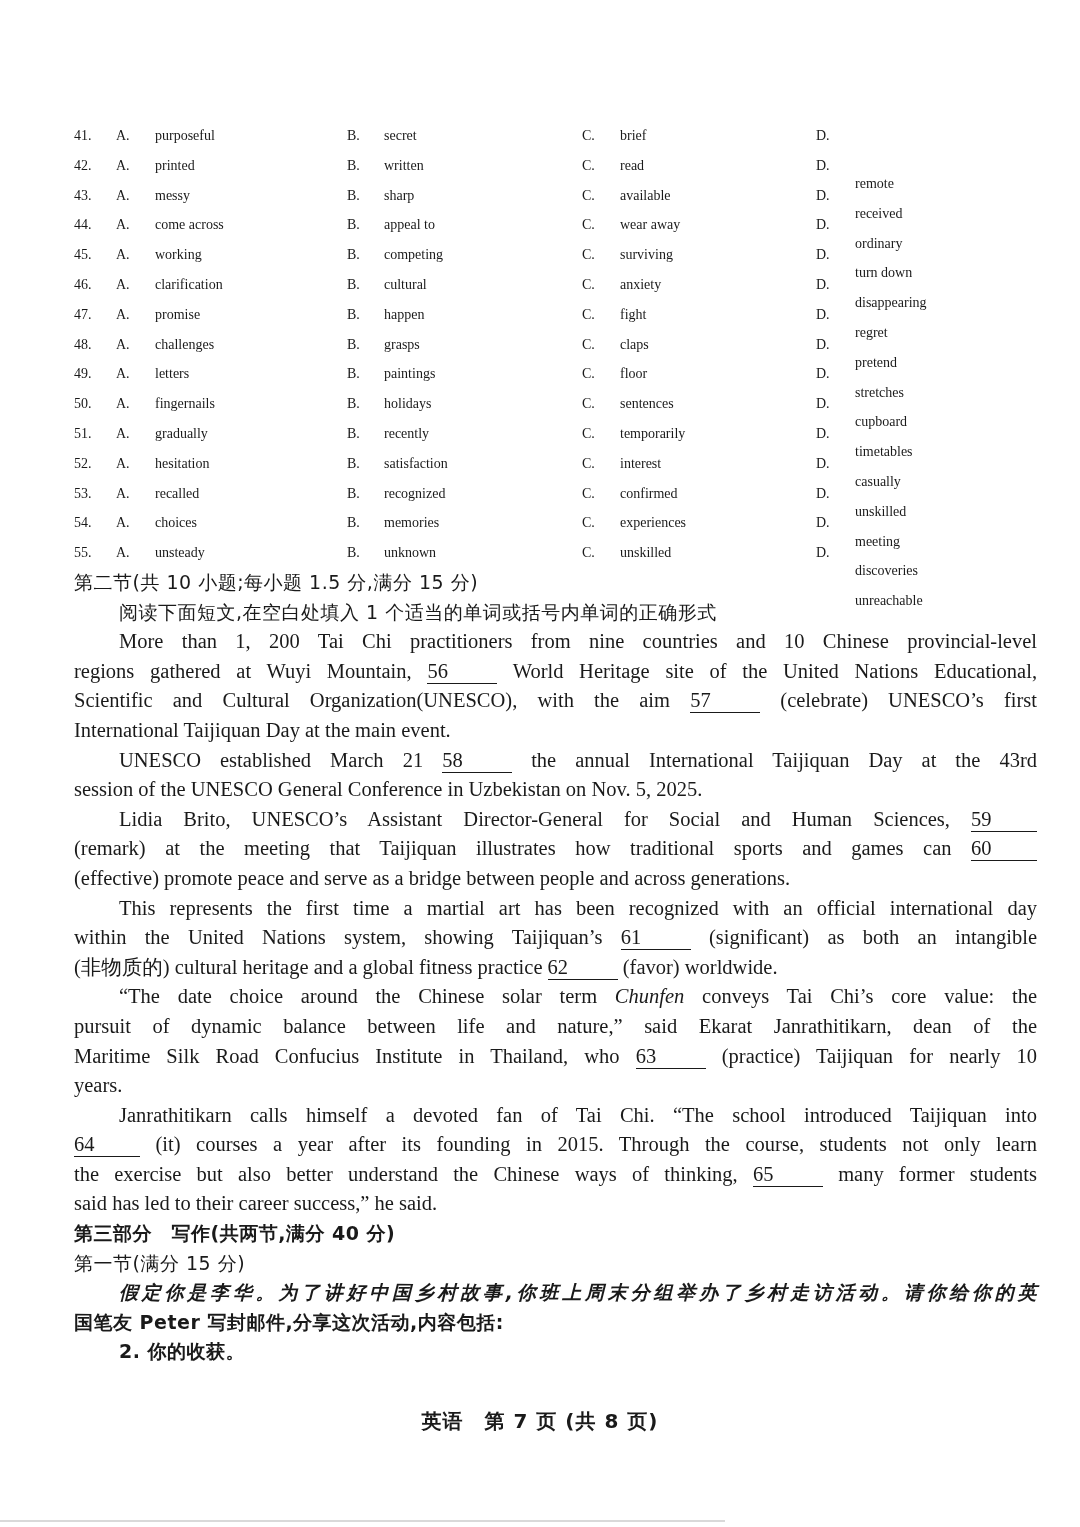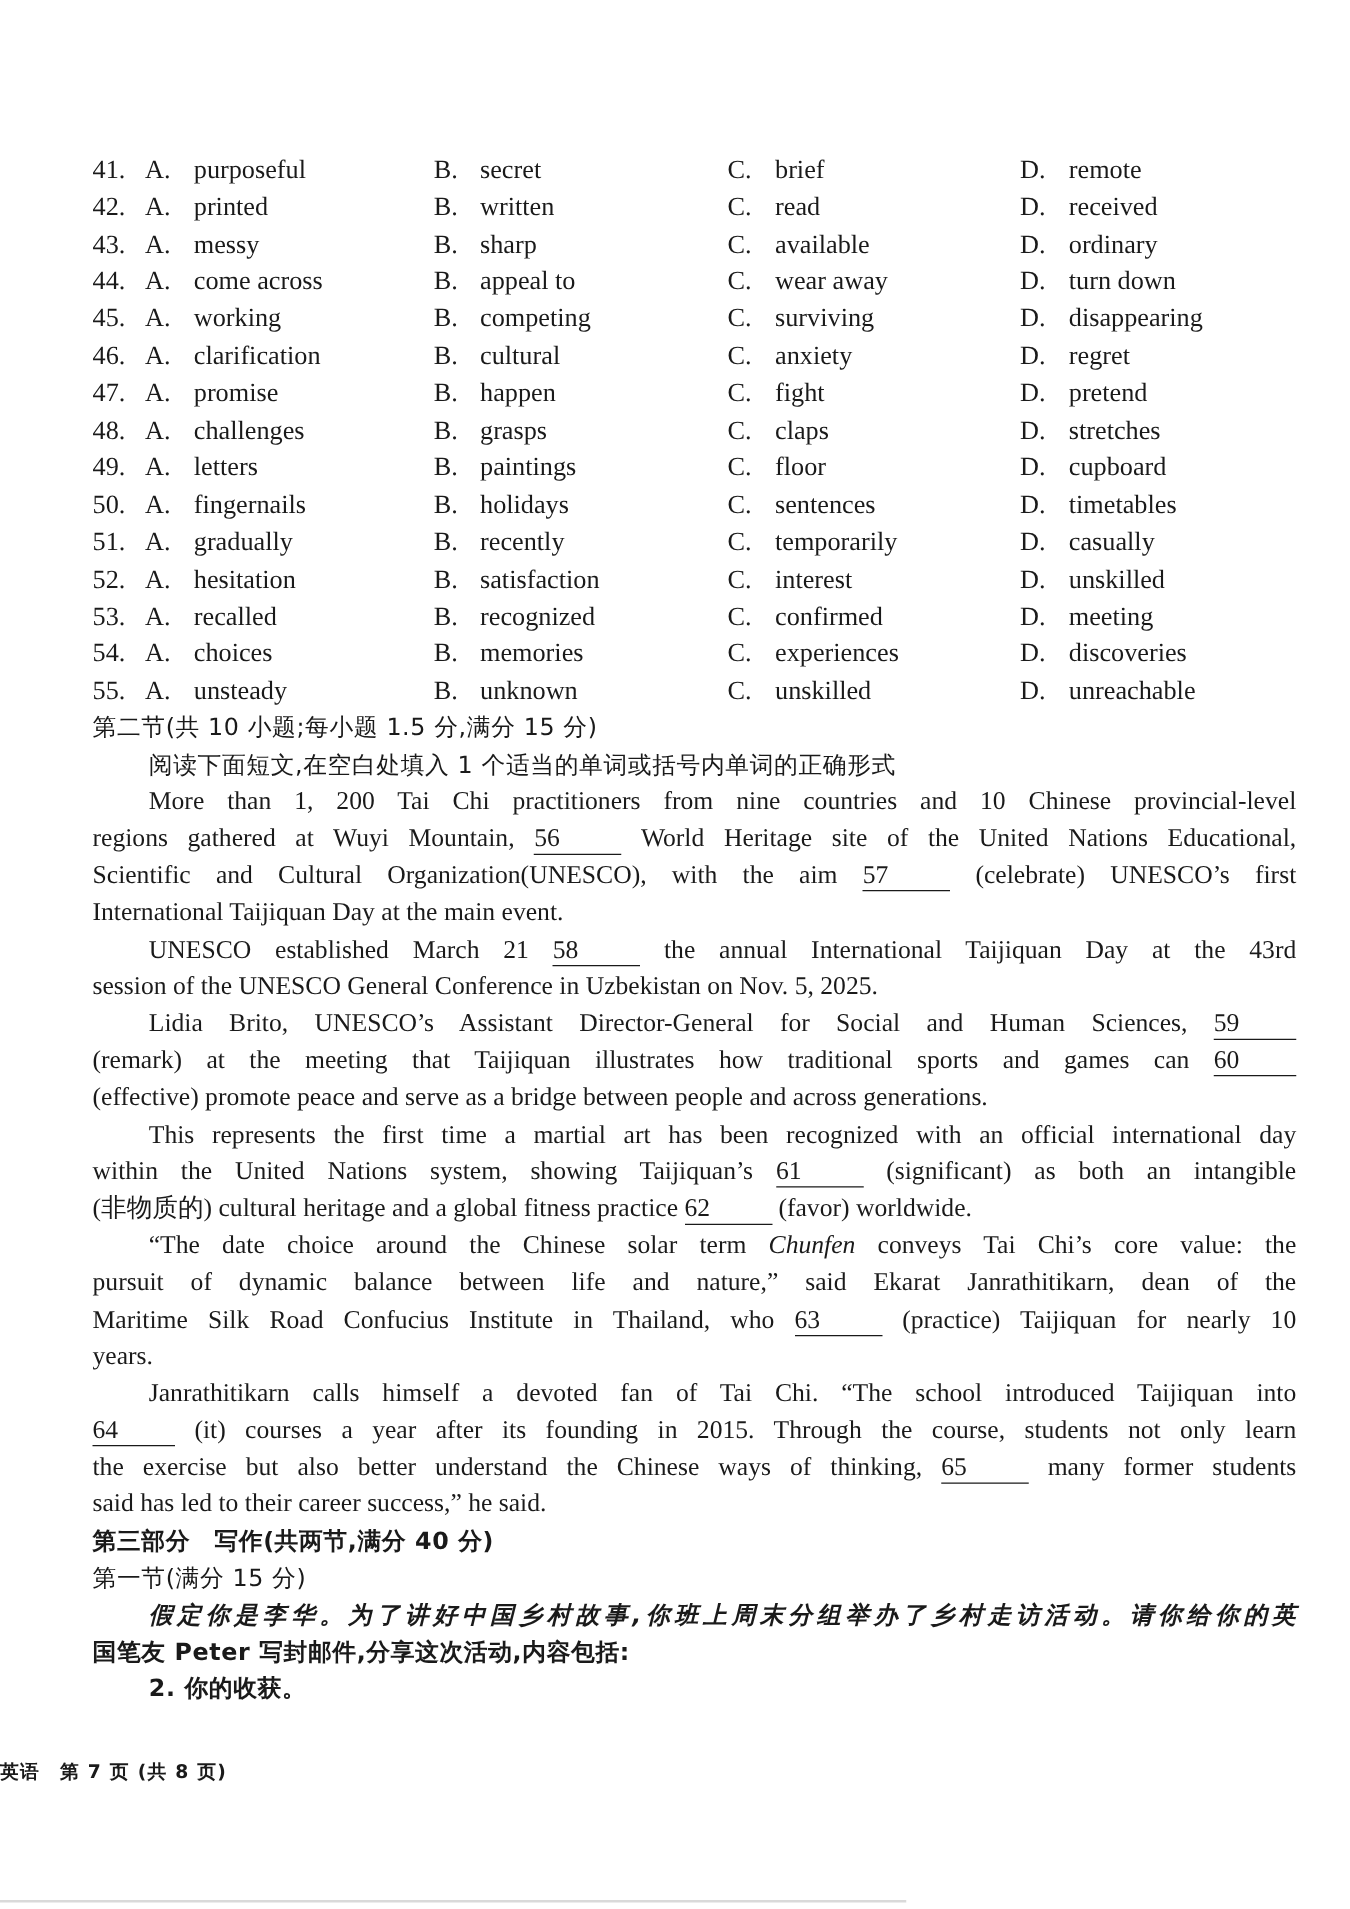--- a/index.html
+++ b/index.html
@@ -1,41 +1,41 @@
 <!DOCTYPE html>
 <html><head>
 <meta charset="utf-8">
 <style>
   html, body { margin: 0; padding: 0; background: #ffffff; }
   body { width: 1080px; height: 1527px; position: relative; overflow: hidden; color: #1a1a1a; }
   .page { position: absolute; left: 0; top: 0; width: 1080px; height: 1527px; background: #ffffff; }
 
   
   .options { position: absolute; left: 74px; top: 121px; width: 960px; }
-  .opt-row { position: relative; height: 29.8px; font-family: "Liberation Serif", "DejaVu Serif", serif; font-size: 21px; line-height: 29.8px; white-space: nowrap; }
+  .opt-row { position: relative; height: 29.8px; font-family: "Liberation Serif", "DejaVu Serif", serif; font-size: 14px; line-height: 29.8px; white-space: nowrap; }
   .opt-row span { position: absolute; top: 0; }
   .q-num { left: 0; }
   .lA { left: 42px; } .wA { left: 81px; }
   .lB { left: 273px; } .wB { left: 310px; }
   .lC { left: 508px; } .wC { left: 546px; }
-  .lD { left: 742px; } .wD { left: 781px; }
+  .lD { left: 742px; } .wD { left: 781px; margin-top: 48px; }
 
   
   .body-text { position: absolute; left: 74px; width: 963px; font-family: "Liberation Serif", "DejaVu Serif", serif; font-size: 20.5px; line-height: 29.6px; }
   .line { height: 29.6px; white-space: nowrap; text-align: justify; text-align-last: justify; }
   .line.last { text-align-last: left; }
   .indent { padding-left: 45px; }
   .heading { font-family: "DejaVu Sans", "Liberation Sans", sans-serif; font-size: 19px; letter-spacing: 0.5px; }
   .heading.bold { font-weight: bold; }
   .blank { display: inline-block; border-bottom: 1.5px solid #1a1a1a; text-align: right; line-height: 24px; }
   .blank.w70 { width: 70px; }
   .blank.w66 { width: 66px; }
   i.term { font-style: italic; }
 
-  .footer { position: absolute; top: 1408px; left: 0; width: 1080px; text-align: left; font-family: "DejaVu Sans", "Liberation Sans", sans-serif; font-weight: bold; font-size: 15px; letter-spacing: 1px; }
+  .footer { position: absolute; top: 1408px; left: 0; width: 1080px; text-align: center; font-family: "DejaVu Sans", "Liberation Sans", sans-serif; font-weight: bold; font-size: 20px; letter-spacing: 1px; }
   .bottom-rule { position: absolute; left: 0; top: 1520px; width: 725px; height: 2px; background: #d9d9d9; }
 </style>
 </head>
 <body>
 
 <div class="page">
 
   <div class="options" id="options">
       <div class="opt-row">
         <span class="q-num">41.</span>

